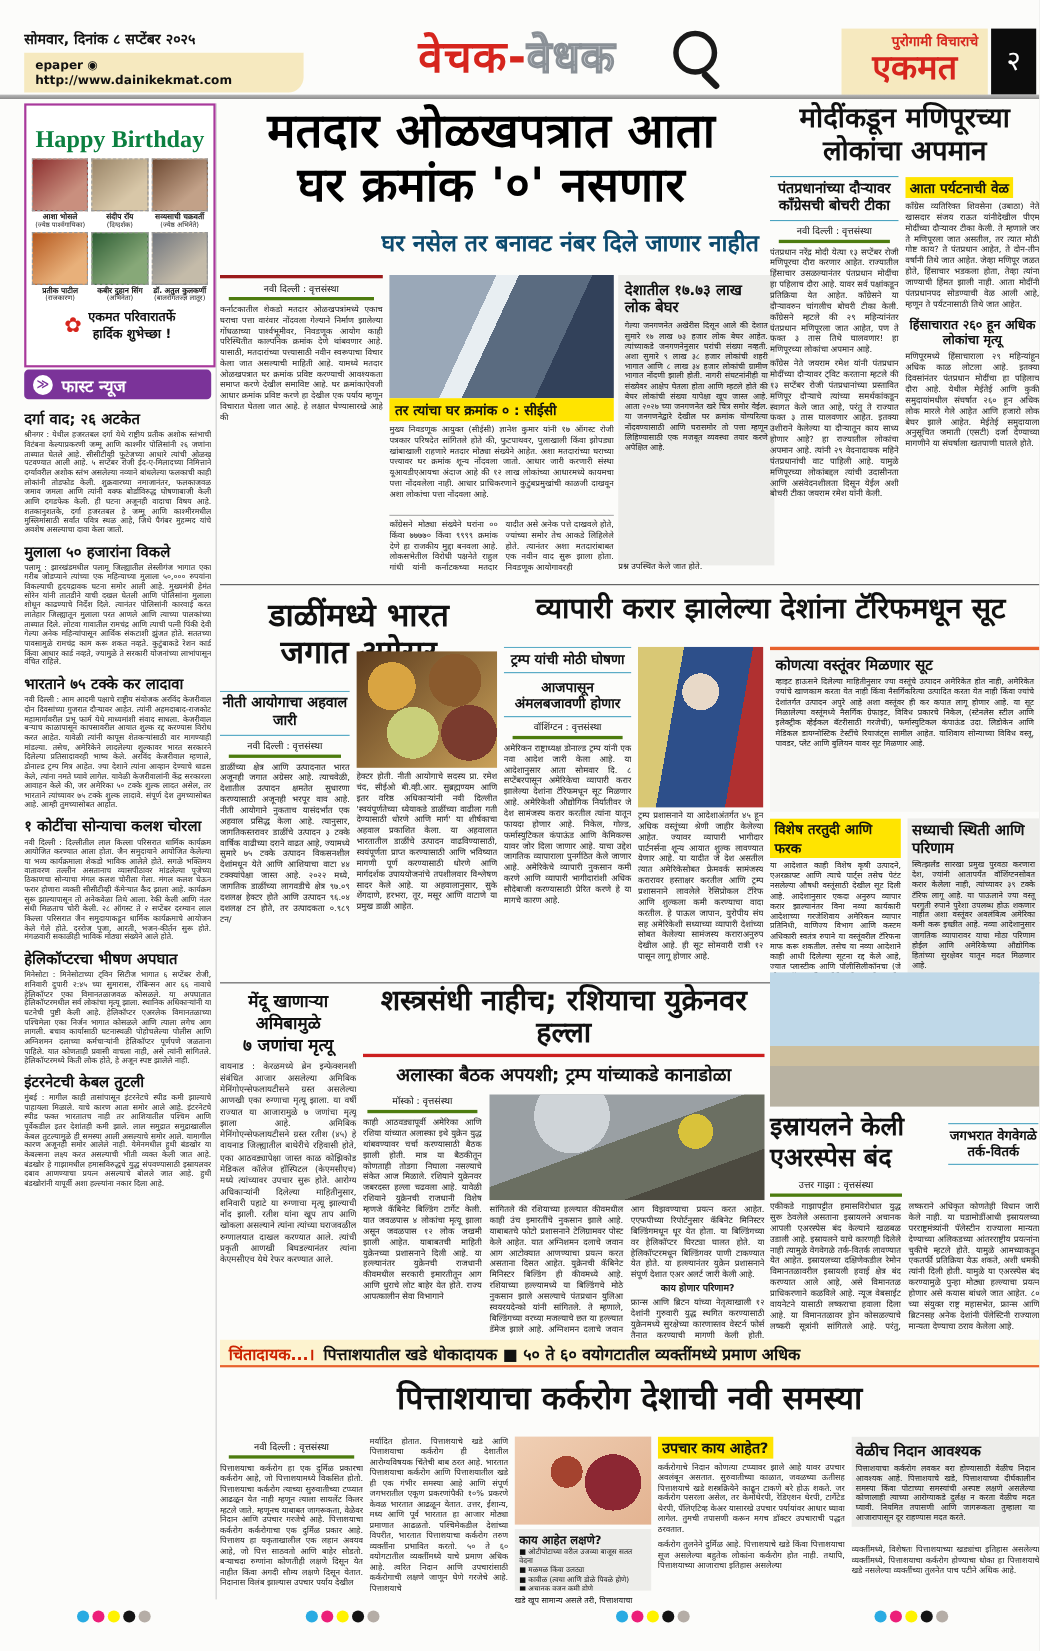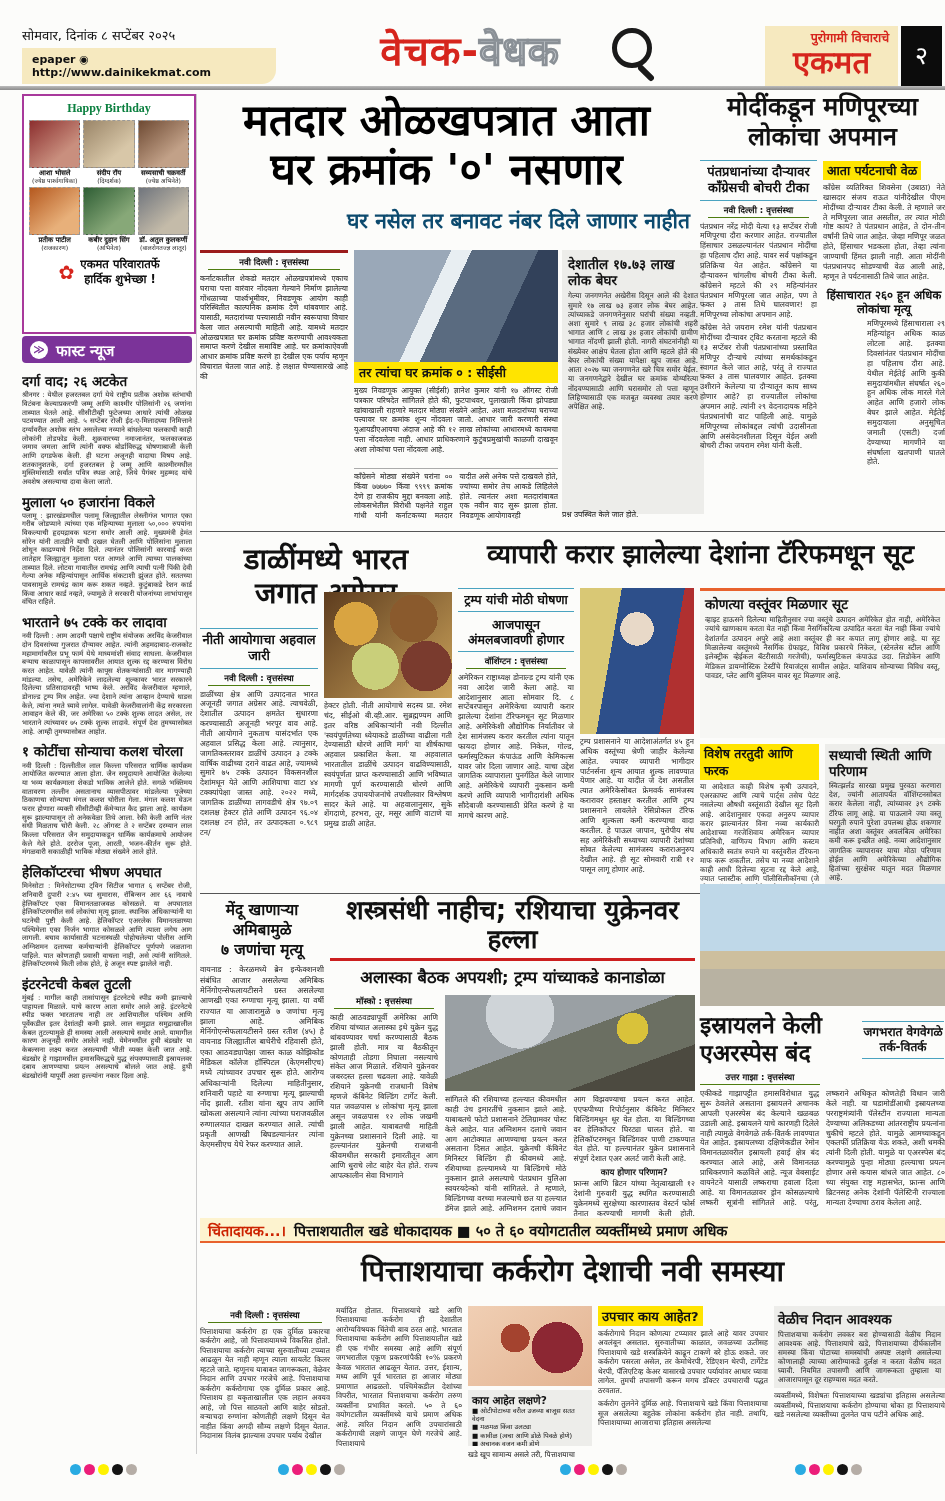--- a/index.html
+++ b/index.html
@@ -4,56 +4,56 @@
 <style>
   html,body{margin:0;padding:0;background:#e9e9e6;}
   .page{position:relative;width:945px;height:1501px;background:#fcfcfa;margin:0 auto;
         font-family:"DejaVu Sans",sans-serif;color:#111;overflow:hidden;}
   .abs{position:absolute;}
   .jt{text-align:justify;color:#1c1c1c;}
   .clip{overflow:hidden;}
   .ctr{text-align:center;}
   .b{font-weight:bold;}
   
-  .dateline-top{font-size:13px;font-weight:normal;}
+  .dateline-top{font-size:13px;font-weight:bold;}
   .epaper{background:#f6e9bf;font-size:11px;font-weight:bold;padding:5px 14px 5px 10px;
           border-radius:0 0 14px 0;}
   .mast{font-size:40px;font-weight:bold;letter-spacing:1px;}
   .mast .w1{color:#d6251d;}
   .mast .sep{color:#d6251d;}
   .mast .w2{color:#dfe3e7;-webkit-text-stroke:1.4px #8a9096;}
   .mag{width:30px;height:30px;border:5px solid #1a1a1a;border-radius:50%;}
   .mag::after{content:"";position:absolute;left:26px;top:30px;width:6px;height:20px;
       background:#1a1a1a;transform:rotate(-45deg);border-radius:3px;}
   .brandbox{background:#f6e9bf;text-align:center;padding-top:3px;}
   .brand-tag{color:#d6251d;font-size:12.5px;font-weight:bold;padding-left:37px;}
   .brand-name{color:#d6251d;font-size:31px;font-weight:bold;line-height:1.05;}
   .pagenum{background:#0c0c0c;color:#fff;font-size:25px;text-align:center;line-height:60px;}
   .hrule{background:linear-gradient(#bbb,#8c8c8c);}
   
   .bday{border:2px solid #a8399b;background:#fff;}
   .bday-title{font-family:"Liberation Serif","DejaVu Serif",serif;color:#0c8040;
-      font-size:12px;font-weight:bold;text-align:center;margin:5px 0 4px;}
+      font-size:22px;font-weight:bold;text-align:center;margin:18px 0 4px;}
   .bgrid{display:grid;grid-template-columns:1fr 1fr 1fr;gap:3px;padding:0 5px;}
   .bcell{text-align:center;}
   .bphoto{height:46px;border:1px dashed #999;}
   .bname{font-size:6.8px;font-weight:bold;line-height:1.2;margin-top:1px;}
   .brole{font-size:6.2px;line-height:1.15;color:#222;}
   .greet{display:flex;align-items:center;justify-content:center;gap:6px;margin-top:5px;}
   .flower{color:#d6251d;font-size:19px;}
   .greet-t{font-size:11.5px;font-weight:bold;text-align:center;line-height:1.35;}
   
   .fnbar{background:#7b3399;color:#fff;border-radius:4px;display:flex;align-items:center;
       gap:8px;padding:0 8px;font-size:15px;font-weight:bold;}
   .fncirc{width:18px;height:18px;border-radius:50%;background:#fff;color:#7b3399;
       font-size:11px;font-weight:bold;text-align:center;line-height:17px;}
   .fn-h{font-size:13.5px;font-weight:bold;margin:7px 0 2px;line-height:1.2;}
   .fn-b{font-size:7px;line-height:1.24;}
   
-  .dl{font-size:8.5px;font-weight:bold;text-align:center;border-bottom:1px solid #4d7c0f;
+  .dl{font-size:8.5px;font-weight:normal;text-align:center;border-bottom:3px solid #4d7c0f;
       padding-bottom:2px;margin:3px 8px 4px;}
   .bodytxt{font-size:7.5px;line-height:1.3;}
   .subhead-ruled{border-top:1.5px solid #4aa3c0;border-bottom:1.5px solid #4aa3c0;
       font-size:13px;font-weight:bold;text-align:center;line-height:1.25;padding:3px 0;}
   .yhead{background:#ffe400;font-weight:bold;font-size:12.5px;padding:1px 4px;display:inline-block;}
   .graybox{background:#ededea;padding:6px;}
   .leadh{font-size:43px;font-weight:bold;line-height:1.13;text-align:center;color:#000;}
   .leadsub{font-size:21px;font-weight:bold;color:#0c4a6e;text-align:right;}
   .capbar{background:#ffe400;font-size:12.5px;font-weight:bold;padding:2px 5px;}
   .photo{background:#b9c2cc;}
@@ -196,21 +196,21 @@
   <div class="abs clip" style="left:700px;top:160px;width:117px;height:368px;">
     <div class="subhead-ruled">पंतप्रधानांच्या दौऱ्यावर काँग्रेसची बोचरी टीका</div>
     <div class="dl">नवी दिल्ली : वृत्तसंस्था</div>
     <div class="jt" style="font-size:7.6px;line-height:1.3;">पंतप्रधान नरेंद्र मोदी येत्या १३ सप्टेंबर रोजी मणिपूरचा दौरा करणार आहेत. राज्यातील हिंसाचार उसळल्यानंतर पंतप्रधान मोदींचा हा पहिलाच दौरा आहे. यावर सर्व पक्षांकडून प्रतिक्रिया येत आहेत. काँग्रेसने या दौऱ्यावरुन चांगलीच बोचरी टीका केली. काँग्रेसने म्हटले की २९ महिन्यांनंतर पंतप्रधान मणिपूरला जात आहेत, पण ते फक्त ३ तास तिथे घालवणार! हा मणिपूरच्या लोकांचा अपमान आहे.</div>
     <div class="jt" style="font-size:7.6px;line-height:1.3;margin-top:3px;">काँग्रेस नेते जयराम रमेश यांनी पंतप्रधान मोदींच्या दौऱ्यावर ट्विट करताना म्हटले की १३ सप्टेंबर रोजी पंतप्रधानांच्या प्रस्तावित मणिपूर दौऱ्याचे त्यांच्या समर्थकांकडून स्वागत केले जात आहे, परंतु ते राज्यात फक्त ३ तास घालवणार आहेत. इतक्या उशीराने केलेल्या या दौऱ्यातून काय साध्य होणार आहे? हा राज्यातील लोकांचा अपमान आहे. त्यांनी २९ वेदनादायक महिने पंतप्रधानांची वाट पाहिली आहे. यामुळे मणिपूरच्या लोकांबद्दल त्यांची उदासीनता आणि असंवेदनशीलता दिसून येईल अशी बोचरी टीका जयराम रमेश यांनी केली.</div>
   </div>
   <div class="abs clip" style="left:823px;top:160px;width:122px;height:368px;">
     <div class="yhead">आता पर्यटनाची वेळ</div>
     <div class="jt" style="font-size:7.6px;line-height:1.3;margin-top:3px;">काँग्रेस व्यतिरिक्त शिवसेना (उबाठा) नेते खासदार संजय राऊत यांनीदेखील पीएम मोदींच्या दौऱ्यावर टीका केली. ते म्हणाले जर ते मणिपूरला जात असतील, तर त्यात मोठी गोष्ट काय? ते पंतप्रधान आहेत, ते दोन-तीन वर्षांनी तिथे जात आहेत. जेव्हा मणिपूर जळत होते, हिंसाचार भडकला होता, तेव्हा त्यांना जाण्याची हिंमत झाली नाही. आता मोदींनी पंतप्रधानपद सोडण्याची वेळ आली आहे, म्हणून ते पर्यटनासाठी तिथे जात आहेत.</div>
     <div class="ctr b" style="font-size:11.5px;line-height:1.25;margin:6px 0 3px;">हिंसाचारात २६० हून अधिक लोकांचा मृत्यू</div>
-    <div class="jt" style="font-size:7.6px;line-height:1.3;margin-left:44px;">मणिपूरमध्ये हिंसाचाराला २९ महिन्यांहून अधिक काळ लोटला आहे. इतक्या दिवसांनंतर पंतप्रधान मोदींचा हा पहिलाच दौरा आहे. येथील मेईतेई आणि कुकी समुदायांमधील संघर्षात २६० हून अधिक लोक मारले गेले आहेत आणि हजारो लोक बेघर झाले आहेत. मेईतेई समुदायाला अनुसूचित जमाती (एसटी) दर्जा देण्याच्या मागणीने या संघर्षाला खतपाणी घातले होते.</div>
+    <div class="jt" style="font-size:7.6px;line-height:1.3;">मणिपूरमध्ये हिंसाचाराला २९ महिन्यांहून अधिक काळ लोटला आहे. इतक्या दिवसांनंतर पंतप्रधान मोदींचा हा पहिलाच दौरा आहे. येथील मेईतेई आणि कुकी समुदायांमधील संघर्षात २६० हून अधिक लोक मारले गेले आहेत आणि हजारो लोक बेघर झाले आहेत. मेईतेई समुदायाला अनुसूचित जमाती (एसटी) दर्जा देण्याच्या मागणीने या संघर्षाला खतपाणी घातले होते.</div>
   </div>
 
   <div class="abs sect-sep" style="left:200px;top:531px;width:745px;"></div>
 
   <div class="abs ctr" style="left:200px;top:542px;width:252px;font-size:29px;font-weight:bold;line-height:1.18;">
     <span style="display:block;">डाळींमध्ये भारत</span>
     <span style="display:block;">जगात अग्रेसर</span>
   </div>
   <div class="abs clip" style="left:200px;top:628px;width:118px;height:260px;">
     <div class="subhead-ruled">नीती आयोगाचा अहवाल जारी</div>
@@ -336,21 +336,21 @@
     <div class="yhead" style="font-size:13px;">उपचार काय आहेत?</div>
     <div class="jt" style="font-size:7.4px;line-height:1.28;margin-top:3px;">कर्करोगाचे निदान कोणत्या टप्प्यावर झाले आहे यावर उपचार अवलंबून असतात. सुरुवातीच्या काळात, जवळच्या ऊतीसह पित्ताशयाचे खडे शस्त्रक्रियेने काढून टाकणे बरे होऊ शकते. जर कर्करोग पसरला असेल, तर केमोथेरपी, रेडिएशन थेरपी, टार्गेटेड थेरपी, पॅलिएटिव्ह केअर यासारखे उपचार पर्यायांवर आधार घ्यावा लागेल. तुमची तपासणी करून मगच डॉक्टर उपचाराची पद्धत ठरवतात.</div>
     <div class="jt" style="font-size:7.4px;line-height:1.28;margin-top:4px;">कर्करोग तुलनेने दुर्मिळ आहे. पित्ताशयाचे खडे किंवा पित्ताशयाचा सूज असलेल्या बहुतेक लोकांना कर्करोग होत नाही. तथापि, पित्ताशयाच्या आजाराचा इतिहास असलेल्या</div>
   </div>
 
   <div class="abs clip" style="left:774px;top:1306px;width:171px;height:152px;">
     <div class="graybox" style="padding:4px;">
       <div class="b" style="font-size:13.5px;">वेळीच निदान आवश्यक</div>
       <div class="jt" style="font-size:7.2px;line-height:1.26;margin-top:2px;">पित्ताशयाचा कर्करोग लवकर बरा होण्यासाठी वेळीच निदान आवश्यक आहे. पित्ताशयाचे खडे, पित्ताशयाच्या दीर्घकालीन समस्या किंवा पोटाच्या समस्यांची अस्पष्ट लक्षणे असलेल्या कोणालाही त्याच्या आरोग्याकडे दुर्लक्ष न करता वेळीच मदत घ्यावी. नियमित तपासणी आणि जागरूकता तुम्हाला या आजारापासून दूर राहण्यास मदत करते.</div>
     </div>
-    <div class="jt" style="font-size:7.4px;line-height:1.28;margin-top:3px;">व्यक्तींमध्ये, विशेषतः पित्ताशयाच्या खड्यांचा इतिहास असलेल्या व्यक्तींमध्ये, पित्ताशयाचा कर्करोग होण्याचा धोका हा पित्ताशयाचे खडे नसलेल्या व्यक्तींच्या तुलनेत पाच पटीने अधिक आहे.</div>
+    <div class="jt" style="font-size:7.4px;line-height:1.28;margin-top:16px;">व्यक्तींमध्ये, विशेषतः पित्ताशयाच्या खड्यांचा इतिहास असलेल्या व्यक्तींमध्ये, पित्ताशयाचा कर्करोग होण्याचा धोका हा पित्ताशयाचे खडे नसलेल्या व्यक्तींच्या तुलनेत पाच पटीने अधिक आहे.</div>
   </div>
 
   <div class="abs dots" style="left:70px;top:1464px;">
     <span class="dot d-c"></span>
       <span class="dot d-m"></span>
       <span class="dot d-y"></span>
       <span class="dot d-k"></span>
       <span class="dot d-g"></span>
   </div>
   <div class="abs dots" style="left:278px;top:1464px;">

